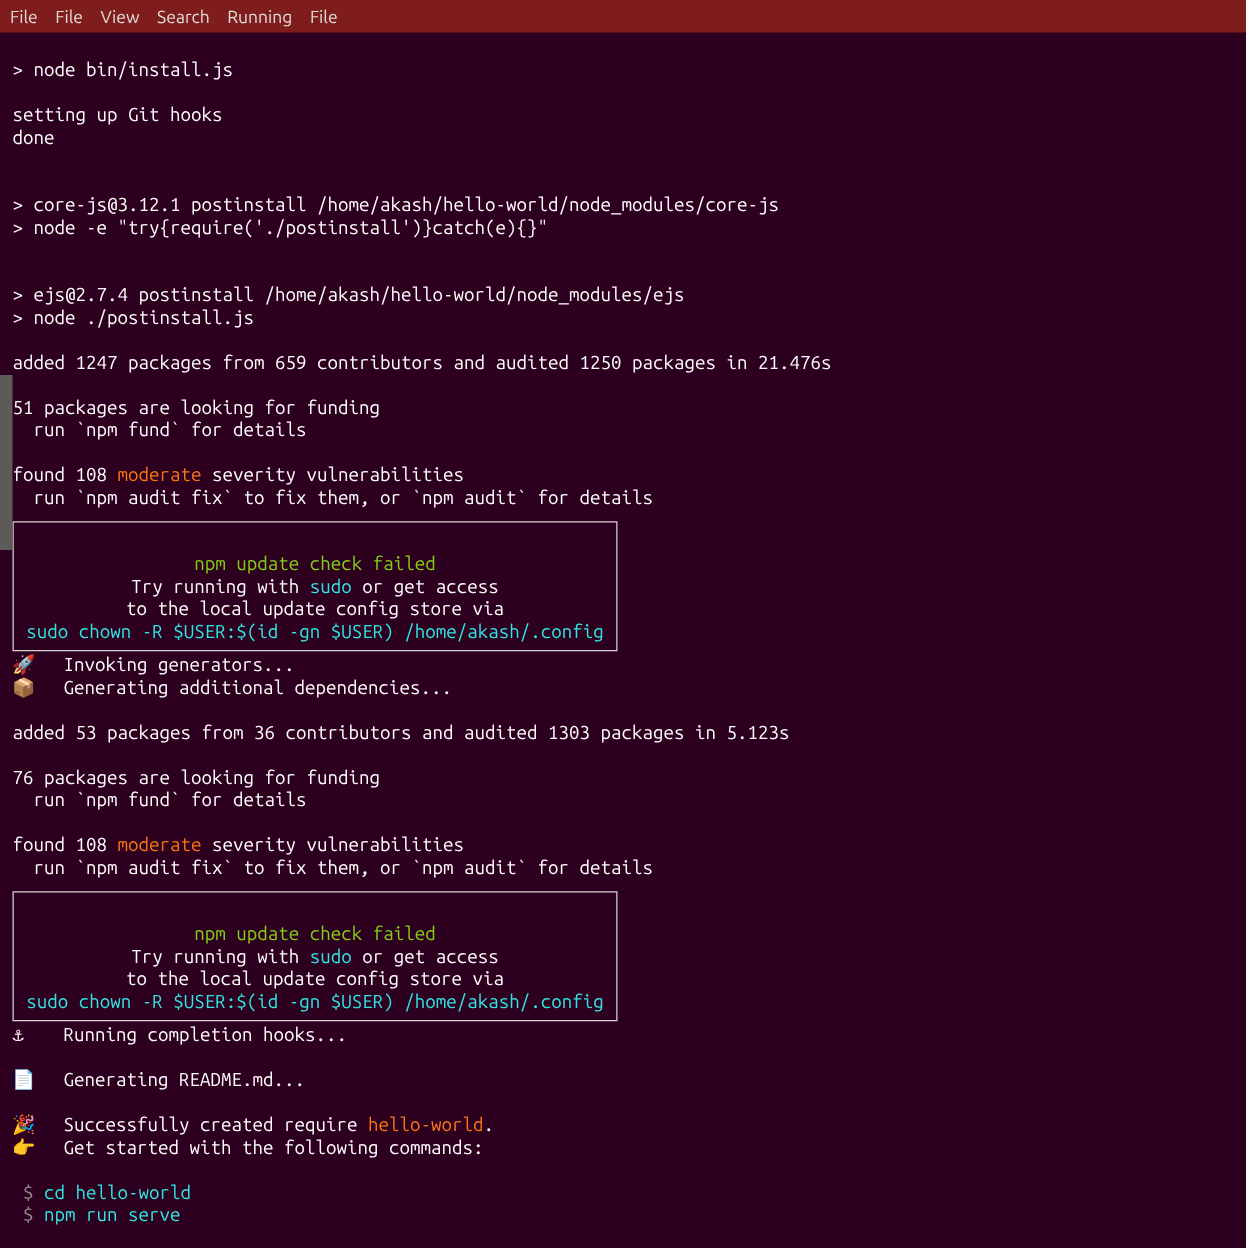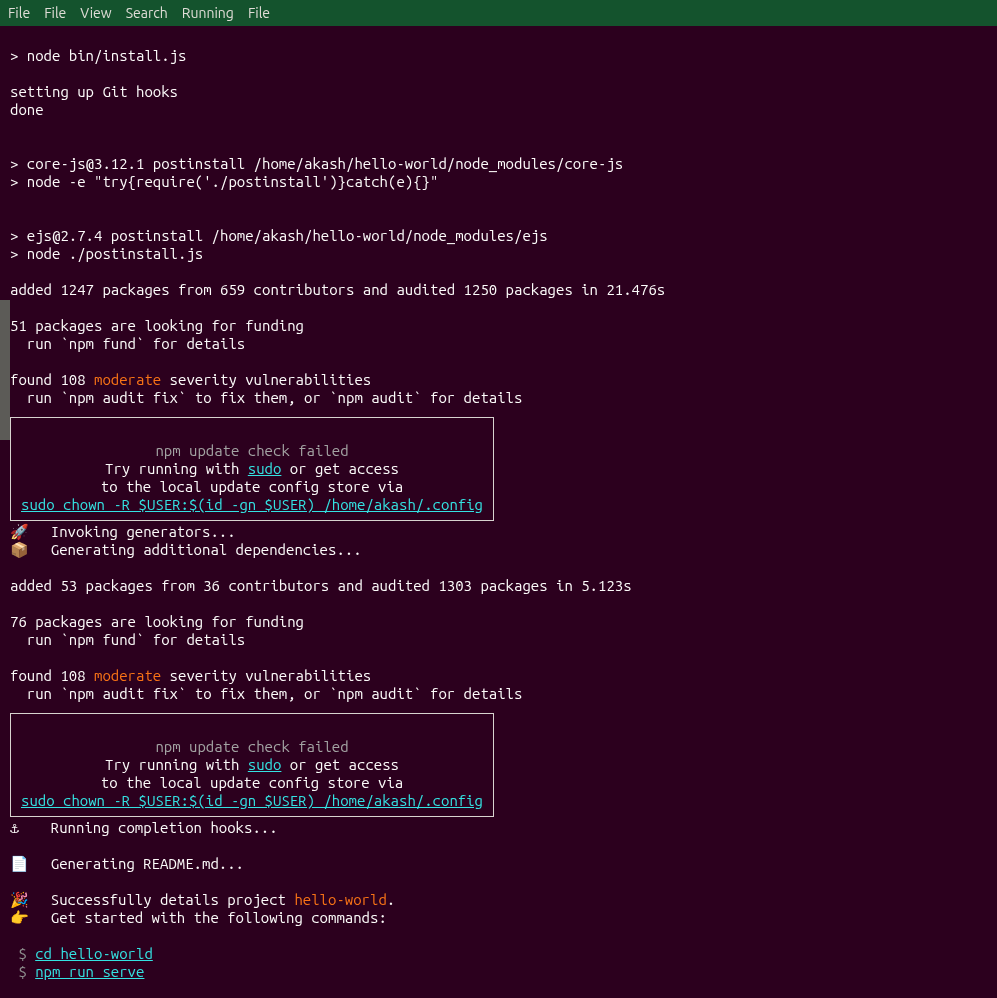--- a/index.html
+++ b/index.html
@@ -8,50 +8,50 @@
     width: 997px;
     height: 998px;
     background: #2c001e;
     font-family: "Ubuntu Mono", "DejaVu Sans Mono", "Menlo", monospace;
     font-size: 15px;
     line-height: 18px;
     color: #fdfcfb;
     overflow: hidden;
   }
   .menubar {
-    background: #14532d;
+    background: #7f1d1d;
     height: 26px;
     display: flex;
     align-items: center;
     padding: 0 8px;
     font-family: "Ubuntu", "DejaVu Sans", sans-serif;
     font-size: 14px;
     color: #e0ddd7;
     gap: 14px;
   }
   .menubar span {
     cursor: pointer;
   }
   .term {
     padding: 3px 4px 4px 10px;
     white-space: pre;
   }
   .yellow { color: #f97316; }
-  .cyan   { color: #34e2e2; text-decoration: underline; }
+  .cyan   { color: #34e2e2; }
   .grey   { color: #8c8c8c; }
   .box {
     border: 1px solid #d7d3cf;
     display: inline-block;
     padding: 6px 10px 6px 10px;
     margin-top: 10px;
     margin-bottom: 2px;
     text-align: center;
     line-height: 18px;
   }
-  .box .yellow { color: #a3a3a3; }
+  .box .yellow { color: #84cc16; }
   .box .cyan   { color: #34e2e2; }
   .emoji { display:inline-block; width: 24px; }
   
   .left-strip {
     position: absolute;
     left: 0;
     top: 300px;
     width: 10px;
     height: 140px;
     background: #5c5b57;
@@ -109,18 +109,18 @@
 <span>  run `npm audit fix` to fix them, or `npm audit` for details</span>
 <div class="box">
 <span style="padding:0 30px"><span class="yellow">npm update check failed</span></span>
 <span><span>Try running with </span><span class="cyan">sudo</span><span> or get access</span></span>
 <span>to the local update config store via</span>
 <span class="cyan">sudo chown -R $USER:$(id -gn $USER) /home/akash/.config</span></div>
 <span><span class="emoji">⚓</span><span>  Running completion hooks...</span></span>
 
 <span><span class="emoji">📄</span><span>  Generating README.md...</span></span>
 
-<span><span class="emoji">🎉</span><span>  Successfully details project </span><span class="yellow">hello-world</span><span>.</span></span>
+<span><span class="emoji">🎉</span><span>  Successfully created require </span><span class="yellow">hello-world</span><span>.</span></span>
 <span><span class="emoji">👉</span><span>  Get started with the following commands:</span></span>
 
 <span><span class="grey"> $ </span><span class="cyan">cd hello-world</span></span>
 <span><span class="grey"> $ </span><span class="cyan">npm run serve</span></span>
 </div>
 
 </body></html>

